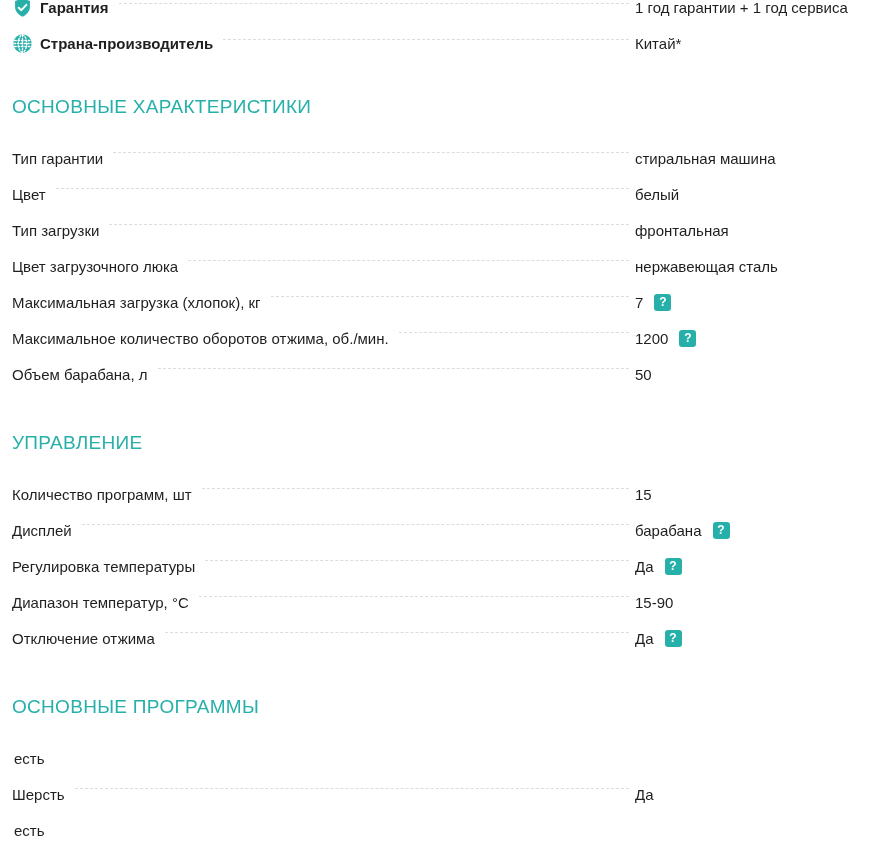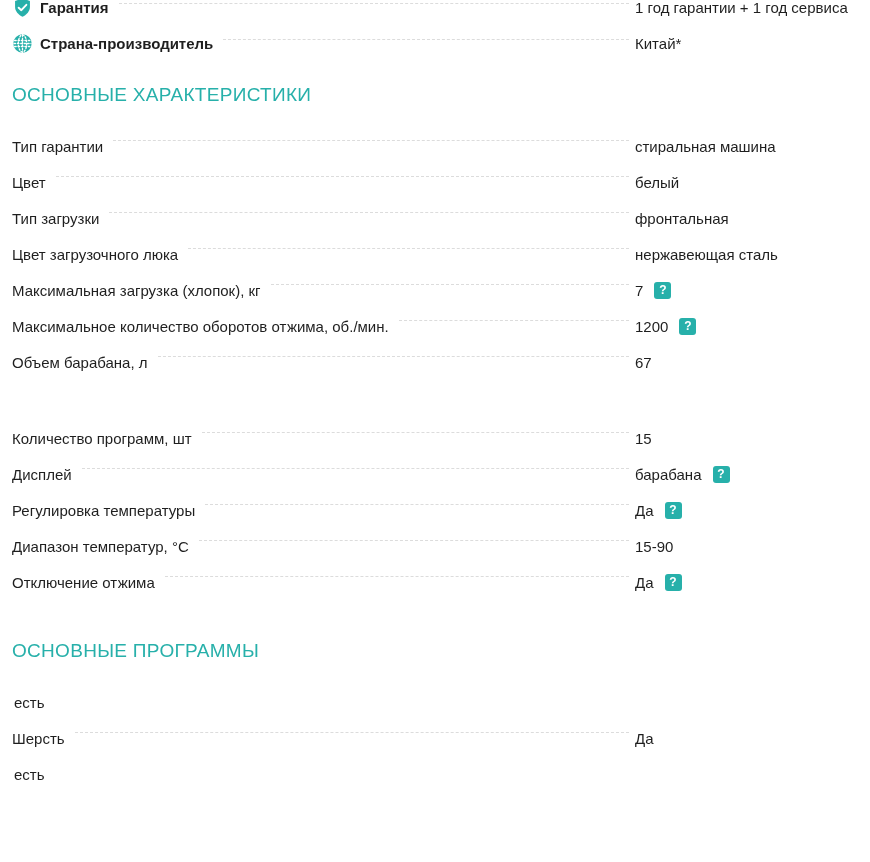--- a/index.html
+++ b/index.html
@@ -20,21 +20,21 @@
     flex: 1 1 auto; min-width: 12px;
     border-bottom: 1px dashed var(--leader);
     align-self: flex-end; margin: 0 4px 14px 10px;
   }
   .value-cell { display: flex; align-items: center; gap: 11px; padding-left: 2px; min-width: 0; }
   .spec-value { white-space: nowrap; }
   .icon { width: 21px; height: 21px; margin-right: 7px; flex: 0 0 auto; display: inline-flex; }
   .icon svg { width: 100%; height: 100%; display: block; }
   .icon .fill-accent { fill: var(--accent); }
   .section { margin-top: 40px; }
-  .section:first-of-type { margin-top: 23px; }
+  .section:first-of-type { margin-top: 35px; }
   .section-title {
     margin: 0; font-size: 19px; line-height: 22px; font-weight: 400;
     color: var(--accent); letter-spacing: 0.3px;
   }
   .rows { margin-top: 22px; }
   .help-badge {
     width: 17px; height: 17px; border-radius: 3px; background: var(--accent);
     color: #fff; font-size: 12px; font-weight: 700; line-height: 1;
     display: inline-flex; align-items: center; justify-content: center;
     cursor: pointer; flex: 0 0 auto; user-select: none;
@@ -161,28 +161,29 @@
     </div>
   </div>
 
   <div class="row">
     <div class="row-left">
 
       <span class="spec-label">Объем барабана, л</span>
       <span class="leader"></span>
     </div>
     <div class="value-cell">
-      <span class="spec-value">67</span>
+      <span class="spec-value">50</span>
 
     </div>
   </div>
 </div>
   </section>
 
   <section class="section">
+    <h2 class="section-title">УПРАВЛЕНИЕ</h2>
     <div class="rows">
   <div class="row">
     <div class="row-left">
 
       <span class="spec-label">Количество программ, шт</span>
       <span class="leader"></span>
     </div>
     <div class="value-cell">
       <span class="spec-value">15</span>
 

